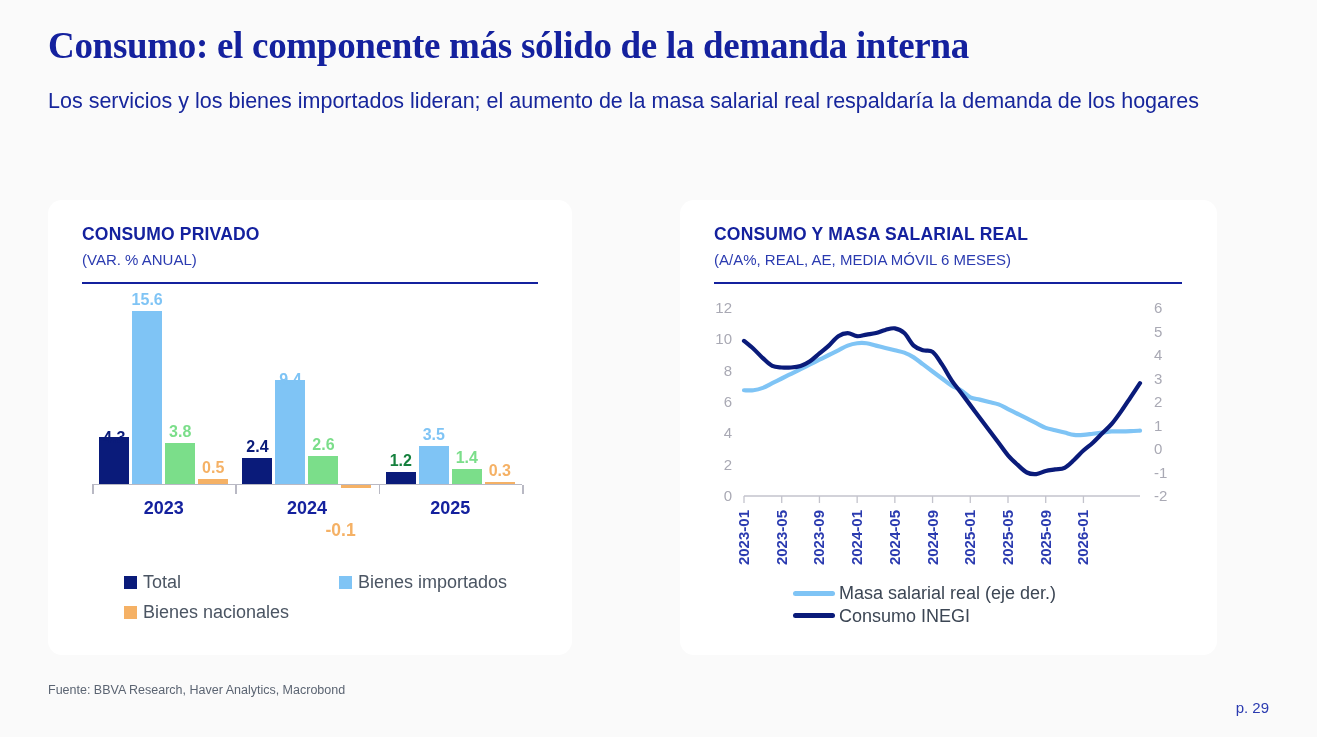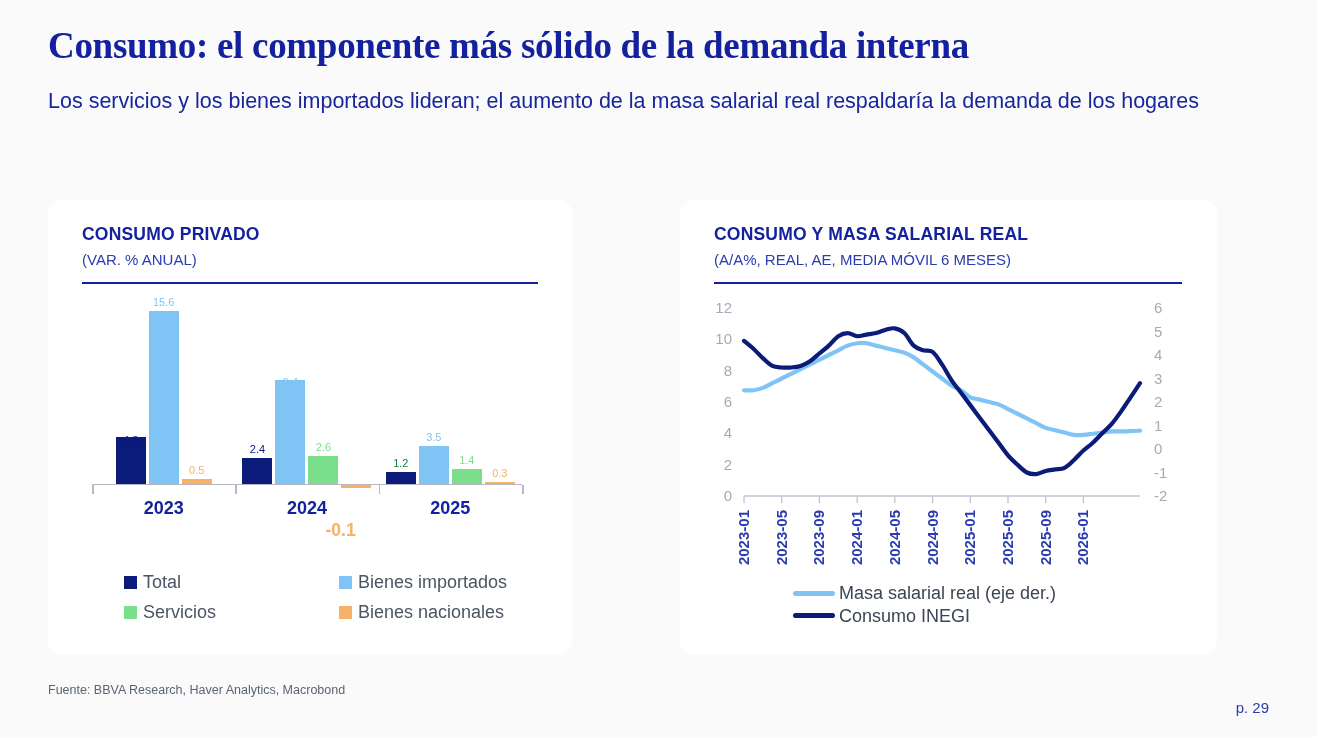--- a/index.html
+++ b/index.html
@@ -133,22 +133,22 @@
     width: 30px;
     border-radius: 0;
   }
   .bar-neg {
     position: absolute;
     top: 100%;
     width: 30px;
   }
   .bar-label {
     position: absolute;
-    font-size: 11px;
-    font-weight: normal;
+    font-size: 16px;
+    font-weight: bold;
     white-space: nowrap;
     line-height: 1;
   }
   .group-label {
     position: absolute;
     bottom: 6px;
     left: 0;
     right: 0;
     text-align: center;
     font-size: 18px;
@@ -261,20 +261,24 @@
           <div class="bar-group">
             <div class="bar-wrap">
               <span class="bar-label" style="color: rgb(10, 27, 122); bottom: 39px; left: 50%; transform: translateX(-50%);">4.3</span>
               <div class="bar" style="height: 47.9217px; background: rgb(10, 27, 122);"></div>
             </div>
             <div class="bar-wrap">
               <span class="bar-label" style="color: rgb(127, 196, 245); bottom: 176.855px; left: 50%; transform: translateX(-50%);">15.6</span>
               <div class="bar" style="height: 173.855px; background: rgb(127, 196, 245);"></div>
             </div>
             <div class="bar-wrap">
+              <span class="bar-label" style="color: rgb(123, 222, 138); bottom: 45.3494px; left: 50%; transform: translateX(-50%);">3.8</span>
+              <div class="bar" style="height: 42.3494px; background: rgb(123, 222, 138);"></div>
+            </div>
+            <div class="bar-wrap">
               <span class="bar-label" style="color: rgb(245, 177, 101); bottom: 8.57229px; left: 50%; transform: translateX(-50%);">0.5</span>
               <div class="bar" style="height: 5.57229px; background: rgb(245, 177, 101);"></div>
             </div>
             <div class="group-label" style="bottom: -34px;">2023</div>
           </div>
           <div class="bar-group">
             <div class="bar-wrap">
               <span class="bar-label" style="color: rgb(10, 27, 122); bottom: 29.747px; left: 50%; transform: translateX(-50%);">2.4</span>
               <div class="bar" style="height: 26.747px; background: rgb(10, 27, 122);"></div>
             </div>
@@ -320,24 +324,20 @@
       </div>
 
     <div id="bar-legend">
         <div class="legend-item">
           <span class="legend-swatch" style="background: rgb(10, 27, 122);"></span>
           <span>Total</span>
         </div>
         <div class="legend-item">
           <span class="legend-swatch" style="background: rgb(127, 196, 245);"></span>
           <span>Bienes importados</span>
-        </div>
-        <div class="legend-item">
-          <span class="legend-swatch" style="background: rgb(123, 222, 138);"></span>
-          <span>Servicios</span>
         </div>
         <div class="legend-item">
           <span class="legend-swatch" style="background: rgb(245, 177, 101);"></span>
           <span>Bienes nacionales</span>
         </div>
       </div>
   </div>
 
   <div class="card" id="card-right">
     <div class="card-title">CONSUMO Y MASA SALARIAL REAL</div>

